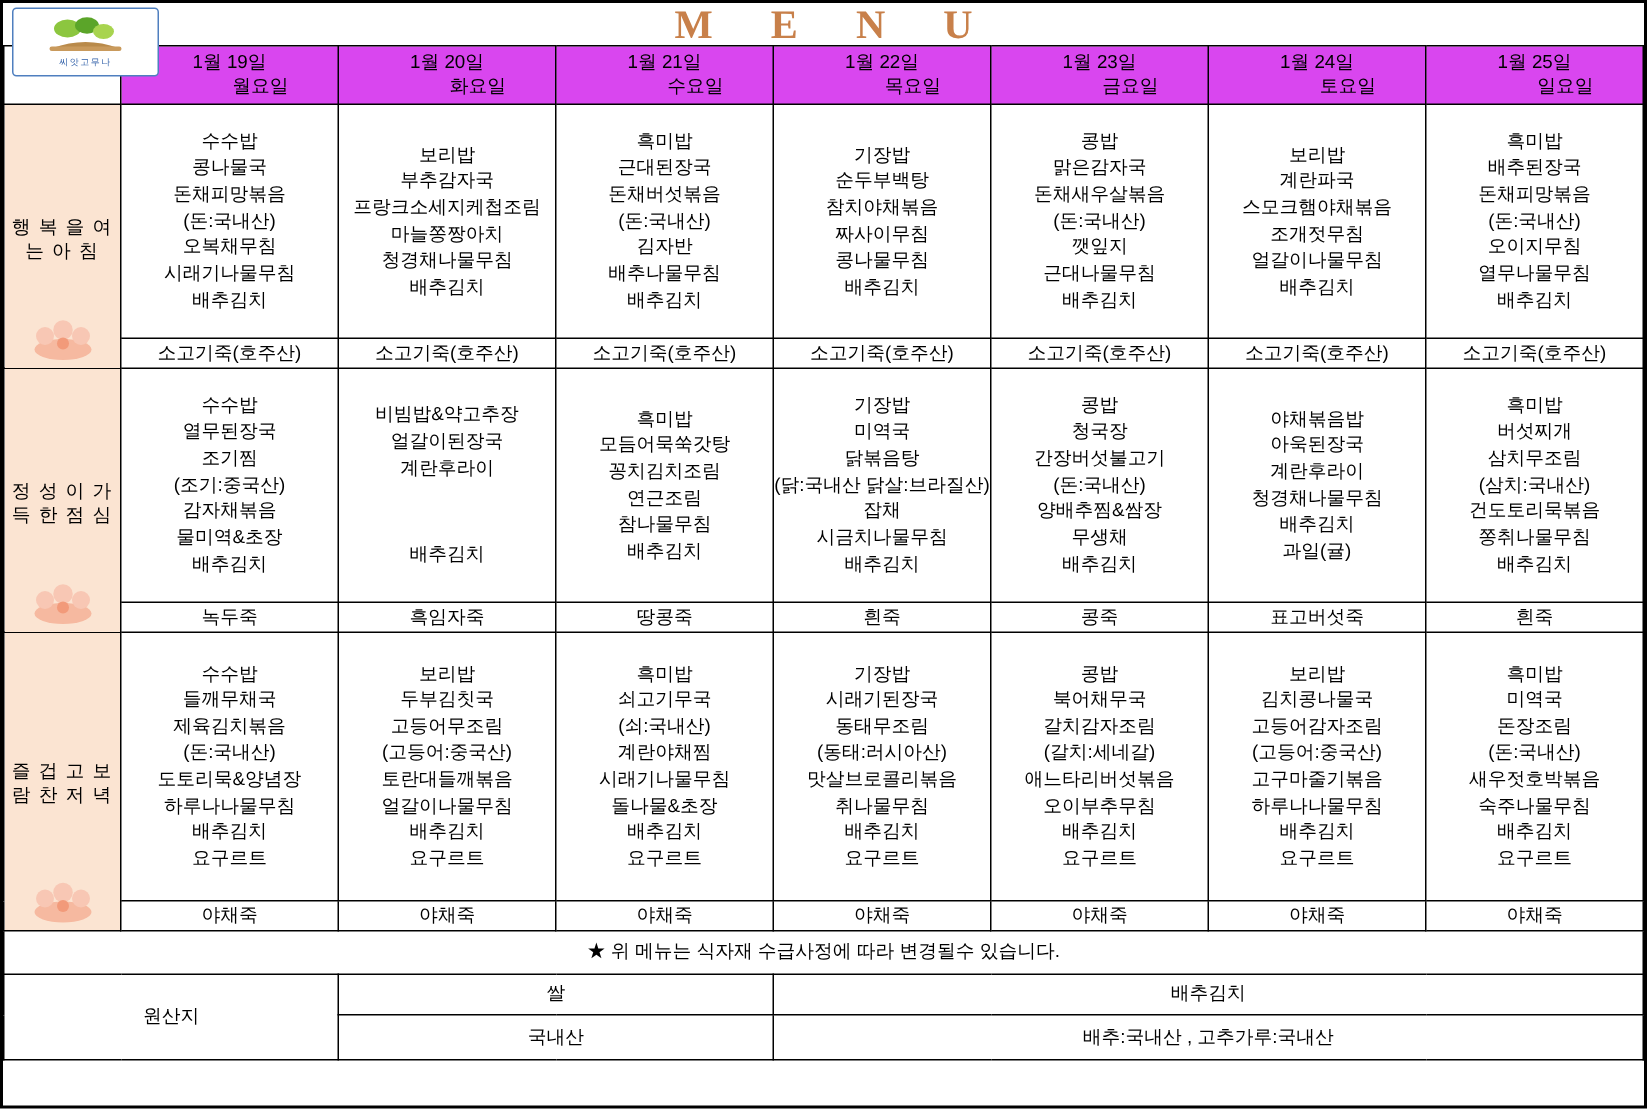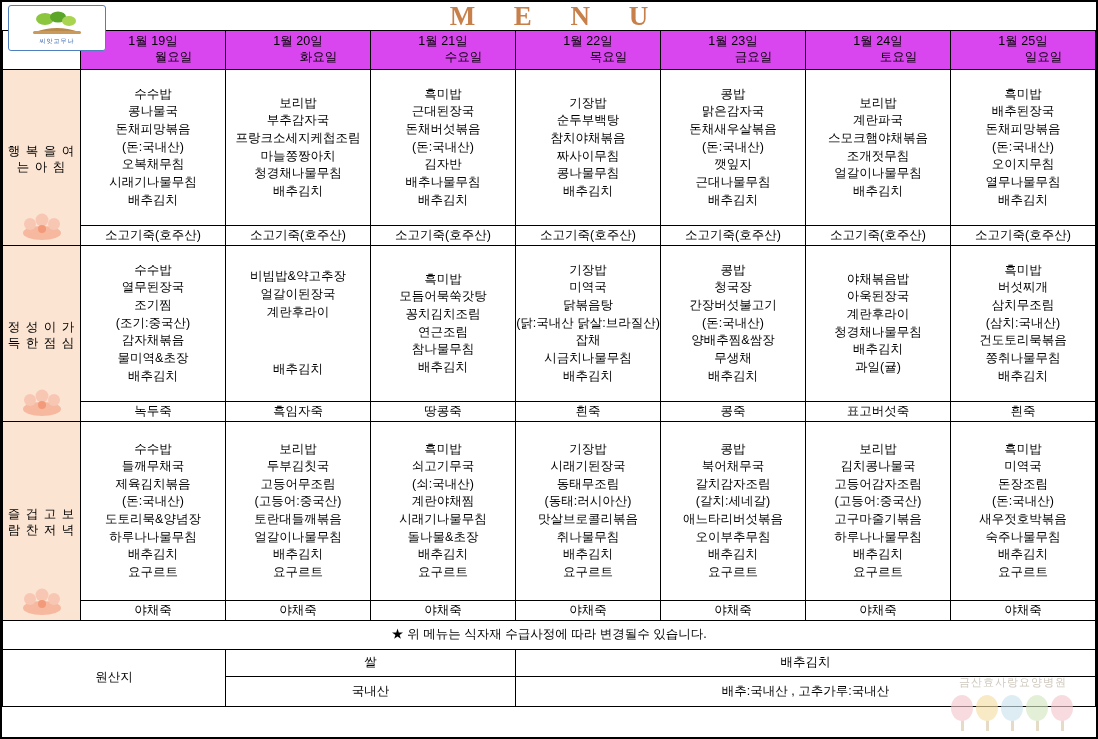--- a/index.html
+++ b/index.html
@@ -493,31 +493,14 @@
         <td class="origintop" colspan="2">쌀</td>
         <td class="origintop" colspan="4">배추김치</td>
       </tr>
       <tr>
         <td class="originbot" colspan="2">국내산</td>
         <td class="originbot" colspan="4">배추:국내산 , 고추가루:국내산</td>
       </tr>
     </tbody>
   </table>
 
-  <div class="hospital">
-    <div class="hname">금산효사랑요양병원</div>
-    <svg width="150" height="44" viewBox="0 0 150 44">
-      <g opacity="0.65">
-        <rect x="23" y="28" width="3" height="13" fill="#d8c9a8"></rect>
-        <rect x="48" y="28" width="3" height="13" fill="#d8c9a8"></rect>
-        <rect x="73" y="28" width="3" height="13" fill="#d8c9a8"></rect>
-        <rect x="98" y="28" width="3" height="13" fill="#d8c9a8"></rect>
-        <rect x="123" y="28" width="3" height="13" fill="#d8c9a8"></rect>
-        <ellipse cx="24" cy="18" rx="11" ry="13" fill="#f3c8cf"></ellipse>
-        <ellipse cx="49" cy="18" rx="11" ry="13" fill="#f6dfa8"></ellipse>
-        <ellipse cx="74" cy="18" rx="11" ry="13" fill="#cde3ef"></ellipse>
-        <ellipse cx="99" cy="18" rx="11" ry="13" fill="#d6e8c4"></ellipse>
-        <ellipse cx="124" cy="18" rx="11" ry="13" fill="#f3c8cf"></ellipse>
-      </g>
-    </svg>
-  </div>
 
 </div>
 
 </body></html>

